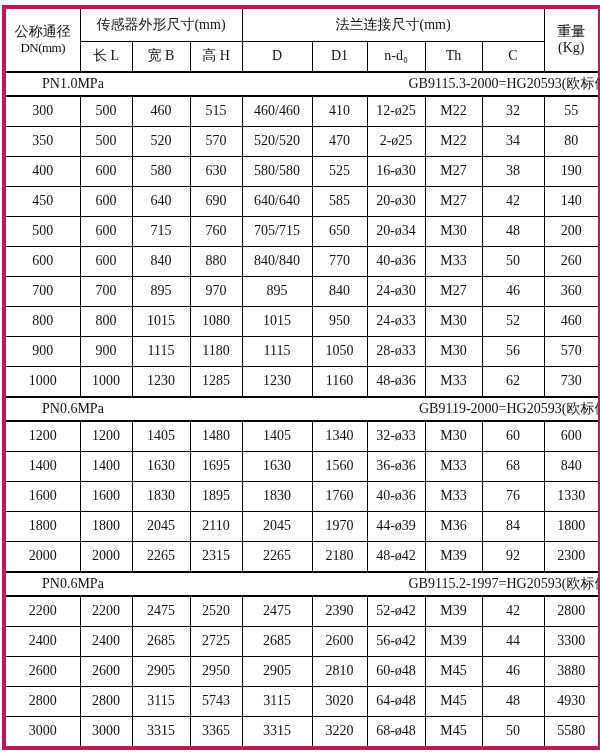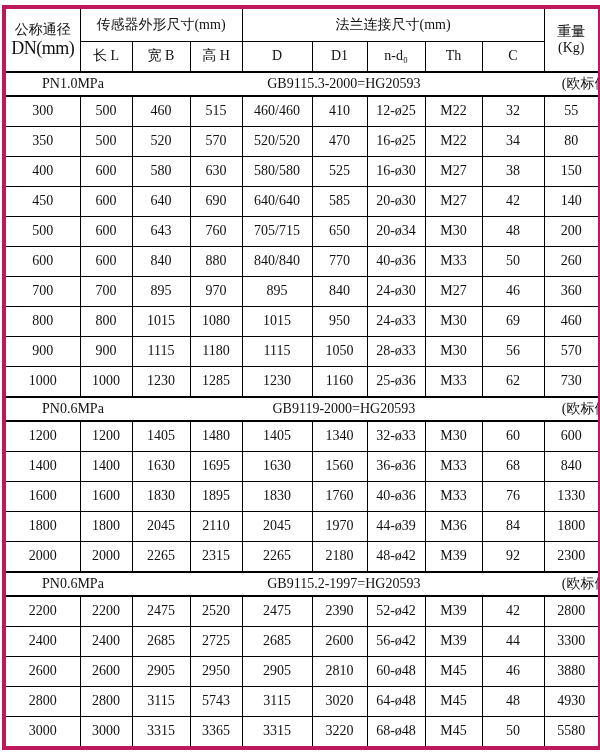--- a/index.html
+++ b/index.html
@@ -13,28 +13,28 @@
     border:4px solid #be185d;
   }
   th, td {
     border:1px solid #000000; text-align:center; vertical-align:middle;
     font-weight:normal; padding:0; font-size:14px; line-height:1.15;
     overflow:hidden; white-space:nowrap;
   }
   thead tr.h1 th { height:32px; }
   thead tr.h2 th { height:29px;margin-left:8px; }
   .two-line div { display:block; }
-  .dn-sub { font-size:18px; letter-spacing:-0.5px; }
+  .dn-sub { font-size:13px; letter-spacing:-0.5px; }
   tbody td.data-cell { height:29px; }
   tr.section-row td {
     border-top:2px solid #000000; border-bottom:2px solid #000000; height:22px;
   }
   .section-wrap { display:flex; align-items:center; width:100%;margin-left:29px; }
   .sec-pn { flex:none; width:78px; text-align:left; padding-left:7px; }
-  .sec-std { flex:1; text-align:center; padding-left:6px; }
+  .sec-std { flex:1; text-align:right; padding-left:6px; }
   .sec-note { flex:none; text-align:left; }
 </style>
 </head>
 <body>
 
 <div class="page">
   <table class="spec">
     <colgroup>
       <col style="width:76px">
         <col style="width:52px">
@@ -93,53 +93,53 @@
           <td class="data-cell">32</td>
           <td class="data-cell">55</td>
         </tr>
         <tr>
           <td class="data-cell">350</td>
           <td class="data-cell">500</td>
           <td class="data-cell">520</td>
           <td class="data-cell">570</td>
           <td class="data-cell">520/520</td>
           <td class="data-cell">470</td>
-          <td class="data-cell">16-ø25</td>
+          <td class="data-cell">2-ø25</td>
           <td class="data-cell">M22</td>
           <td class="data-cell">34</td>
           <td class="data-cell">80</td>
         </tr>
         <tr>
           <td class="data-cell">400</td>
           <td class="data-cell">600</td>
           <td class="data-cell">580</td>
           <td class="data-cell">630</td>
           <td class="data-cell">580/580</td>
           <td class="data-cell">525</td>
           <td class="data-cell">16-ø30</td>
           <td class="data-cell">M27</td>
           <td class="data-cell">38</td>
-          <td class="data-cell">150</td>
+          <td class="data-cell">190</td>
         </tr>
         <tr>
           <td class="data-cell">450</td>
           <td class="data-cell">600</td>
           <td class="data-cell">640</td>
           <td class="data-cell">690</td>
           <td class="data-cell">640/640</td>
           <td class="data-cell">585</td>
           <td class="data-cell">20-ø30</td>
           <td class="data-cell">M27</td>
           <td class="data-cell">42</td>
           <td class="data-cell">140</td>
         </tr>
         <tr>
           <td class="data-cell">500</td>
           <td class="data-cell">600</td>
-          <td class="data-cell">643</td>
+          <td class="data-cell">715</td>
           <td class="data-cell">760</td>
           <td class="data-cell">705/715</td>
           <td class="data-cell">650</td>
           <td class="data-cell">20-ø34</td>
           <td class="data-cell">M30</td>
           <td class="data-cell">48</td>
           <td class="data-cell">200</td>
         </tr>
         <tr>
           <td class="data-cell">600</td>
@@ -167,21 +167,21 @@
         </tr>
         <tr>
           <td class="data-cell">800</td>
           <td class="data-cell">800</td>
           <td class="data-cell">1015</td>
           <td class="data-cell">1080</td>
           <td class="data-cell">1015</td>
           <td class="data-cell">950</td>
           <td class="data-cell">24-ø33</td>
           <td class="data-cell">M30</td>
-          <td class="data-cell">69</td>
+          <td class="data-cell">52</td>
           <td class="data-cell">460</td>
         </tr>
         <tr>
           <td class="data-cell">900</td>
           <td class="data-cell">900</td>
           <td class="data-cell">1115</td>
           <td class="data-cell">1180</td>
           <td class="data-cell">1115</td>
           <td class="data-cell">1050</td>
           <td class="data-cell">28-ø33</td>
@@ -189,21 +189,21 @@
           <td class="data-cell">56</td>
           <td class="data-cell">570</td>
         </tr>
         <tr>
           <td class="data-cell">1000</td>
           <td class="data-cell">1000</td>
           <td class="data-cell">1230</td>
           <td class="data-cell">1285</td>
           <td class="data-cell">1230</td>
           <td class="data-cell">1160</td>
-          <td class="data-cell">25-ø36</td>
+          <td class="data-cell">48-ø36</td>
           <td class="data-cell">M33</td>
           <td class="data-cell">62</td>
           <td class="data-cell">730</td>
         </tr>
         <tr class="section-row">
           <td colspan="10">
             <div class="section-wrap">
               <span class="sec-pn">PN0.6MPa</span>
               <span class="sec-std">GB9119-2000=HG20593</span>
               <span class="sec-note">(欧标体系)</span>

